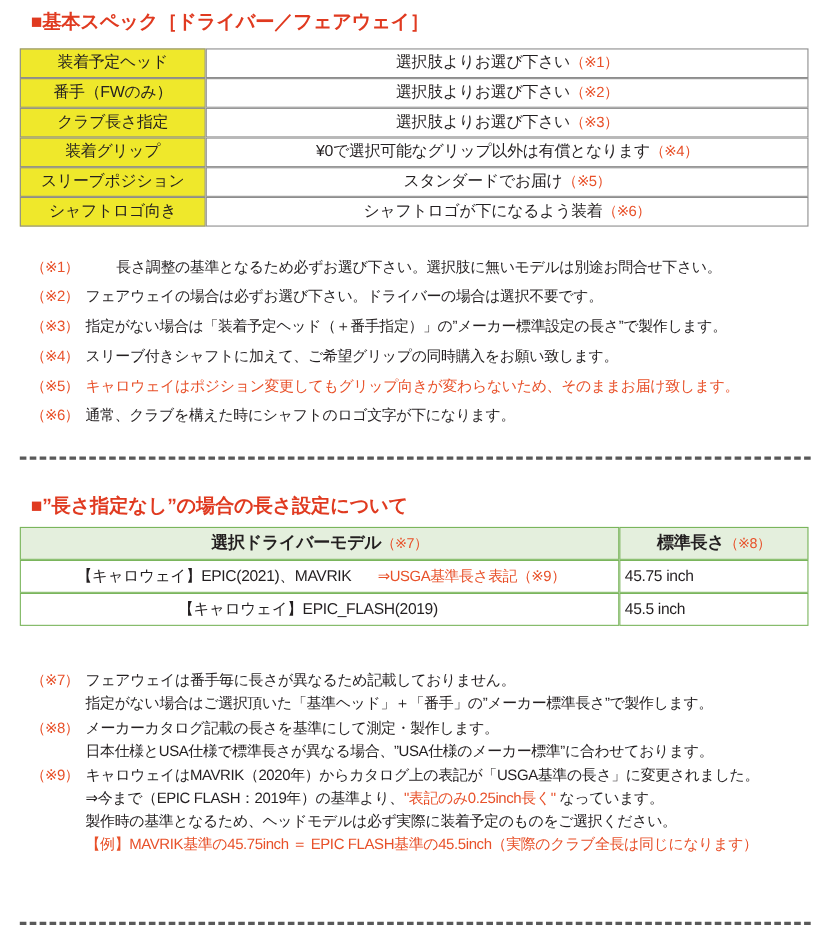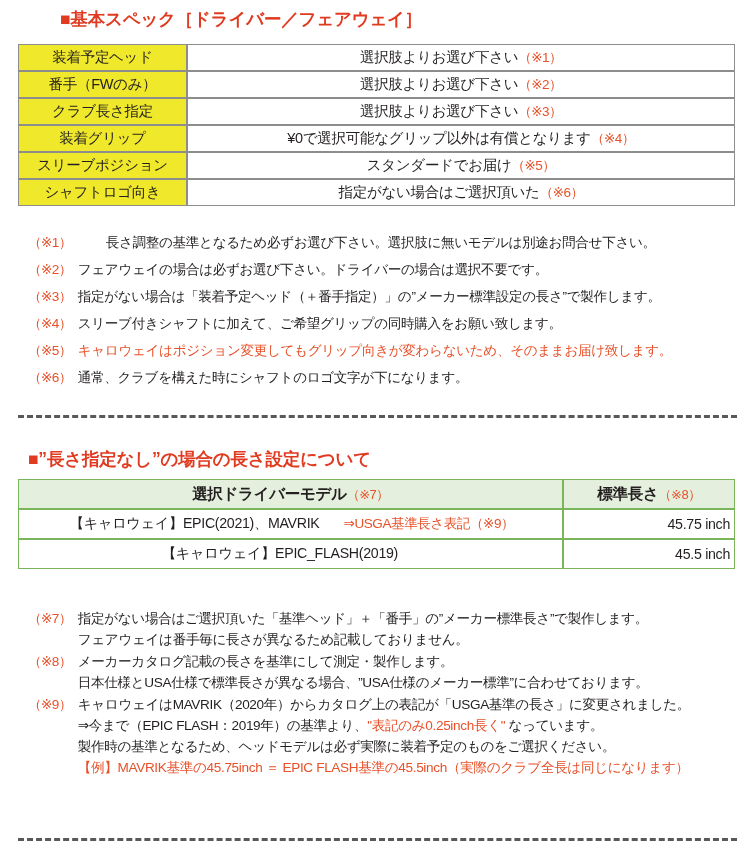--- a/index.html
+++ b/index.html
@@ -124,21 +124,21 @@
   }
   .model-table td.model {
     background: #ffffff;
     font-size: 14.2px;
     text-align: center;
     padding-left: 7px;
   }
   .model-table td.len {
     background: #ffffff;
     font-size: 14.2px;
-    text-align: right;
+    text-align: left;
   }
   .col-model { width: 545px; }
   .col-len   { width: 172px; }
   .model-note {
     color: #e8512a;
     font-size: 13.5px;
     letter-spacing: -0.4px;
     margin-left: 24px;
   }
   .th-ref {
@@ -149,21 +149,21 @@
   }
 
   
   .abs { position: absolute; }
 </style>
 </head>
 <body>
 
 <div class="page">
 
-  <div class="abs" style="left:28px; top:10px;margin-left:32px;">
+  <div class="abs" style="left:28px; top:10px;">
     <div class="section-heading">■基本スペック［ドライバー／フェアウェイ］</div>
   </div>
 
   <div class="abs" style="left:18px; top:44px;">
     <table class="spec-table">
       <tbody>
         <tr>
           <td class="label">装着予定ヘッド</td>
           <td class="value"><span>選択肢よりお選び下さい</span><span class="ref">（※1）</span></td>
         </tr>
@@ -178,21 +178,21 @@
         <tr>
           <td class="label">装着グリップ</td>
           <td class="value"><span>¥0で選択可能なグリップ以外は有償となります</span><span class="ref">（※4）</span></td>
         </tr>
         <tr>
           <td class="label">スリーブポジション</td>
           <td class="value"><span>スタンダードでお届け</span><span class="ref">（※5）</span></td>
         </tr>
         <tr>
           <td class="label">シャフトロゴ向き</td>
-          <td class="value"><span>指定がない場合はご選択頂いた</span><span class="ref">（※6）</span></td>
+          <td class="value"><span>シャフトロゴが下になるよう装着</span><span class="ref">（※6）</span></td>
         </tr>
       </tbody>
     </table>
   </div>
 
   <div class="abs notes" id="s1notes" style="left:28px; top:234px;">
       <div class="note-row" style="margin-bottom: 9px;">
         <span class="note-marker" style="line-height: 18px;">（※1）</span>
         <div class="note-body" style="padding-left: 6px;">
           <div class="note-line" style="height: 18px; line-height: 18px; margin-left: 28px;"><span class="black">長さ調整の基準となるため必ずお選び下さい。選択肢に無いモデルは別途お問合せ下さい。</span></div>
@@ -258,22 +258,22 @@
           <td class="len">45.5 inch</td>
         </tr>
       </tbody>
     </table>
   </div>
 
   <div class="abs notes" id="s2notes" style="left:28px; top:608px;">
       <div class="note-row" style="margin-bottom: 1px;">
         <span class="note-marker" style="line-height: 21px;">（※7）</span>
         <div class="note-body" style="padding-left: 6px;">
+          <div class="note-line" style="height: 21px; line-height: 21px;"><span class="black">フェアウェイは番手毎に長さが異なるため記載しておりません。</span></div>
           <div class="note-line" style="height: 21px; line-height: 21px;"><span class="black">指定がない場合はご選択頂いた「基準ヘッド」＋「番手」の”メーカー標準長さ”で製作します。</span></div>
-          <div class="note-line" style="height: 21px; line-height: 21px;"><span class="black">フェアウェイは番手毎に長さが異なるため記載しておりません。</span></div>
         </div>
       </div>
       <div class="note-row" style="margin-bottom: 1px;">
         <span class="note-marker" style="line-height: 21px;">（※8）</span>
         <div class="note-body" style="padding-left: 6px;">
           <div class="note-line" style="height: 21px; line-height: 21px;"><span class="black">メーカーカタログ記載の長さを基準にして測定・製作します。</span></div>
           <div class="note-line" style="height: 21px; line-height: 21px;"><span class="black">日本仕様とUSA仕様で標準長さが異なる場合、”USA仕様のメーカー標準”に合わせております。</span></div>
         </div>
       </div>
       <div class="note-row" style="margin-bottom: 1px;">

